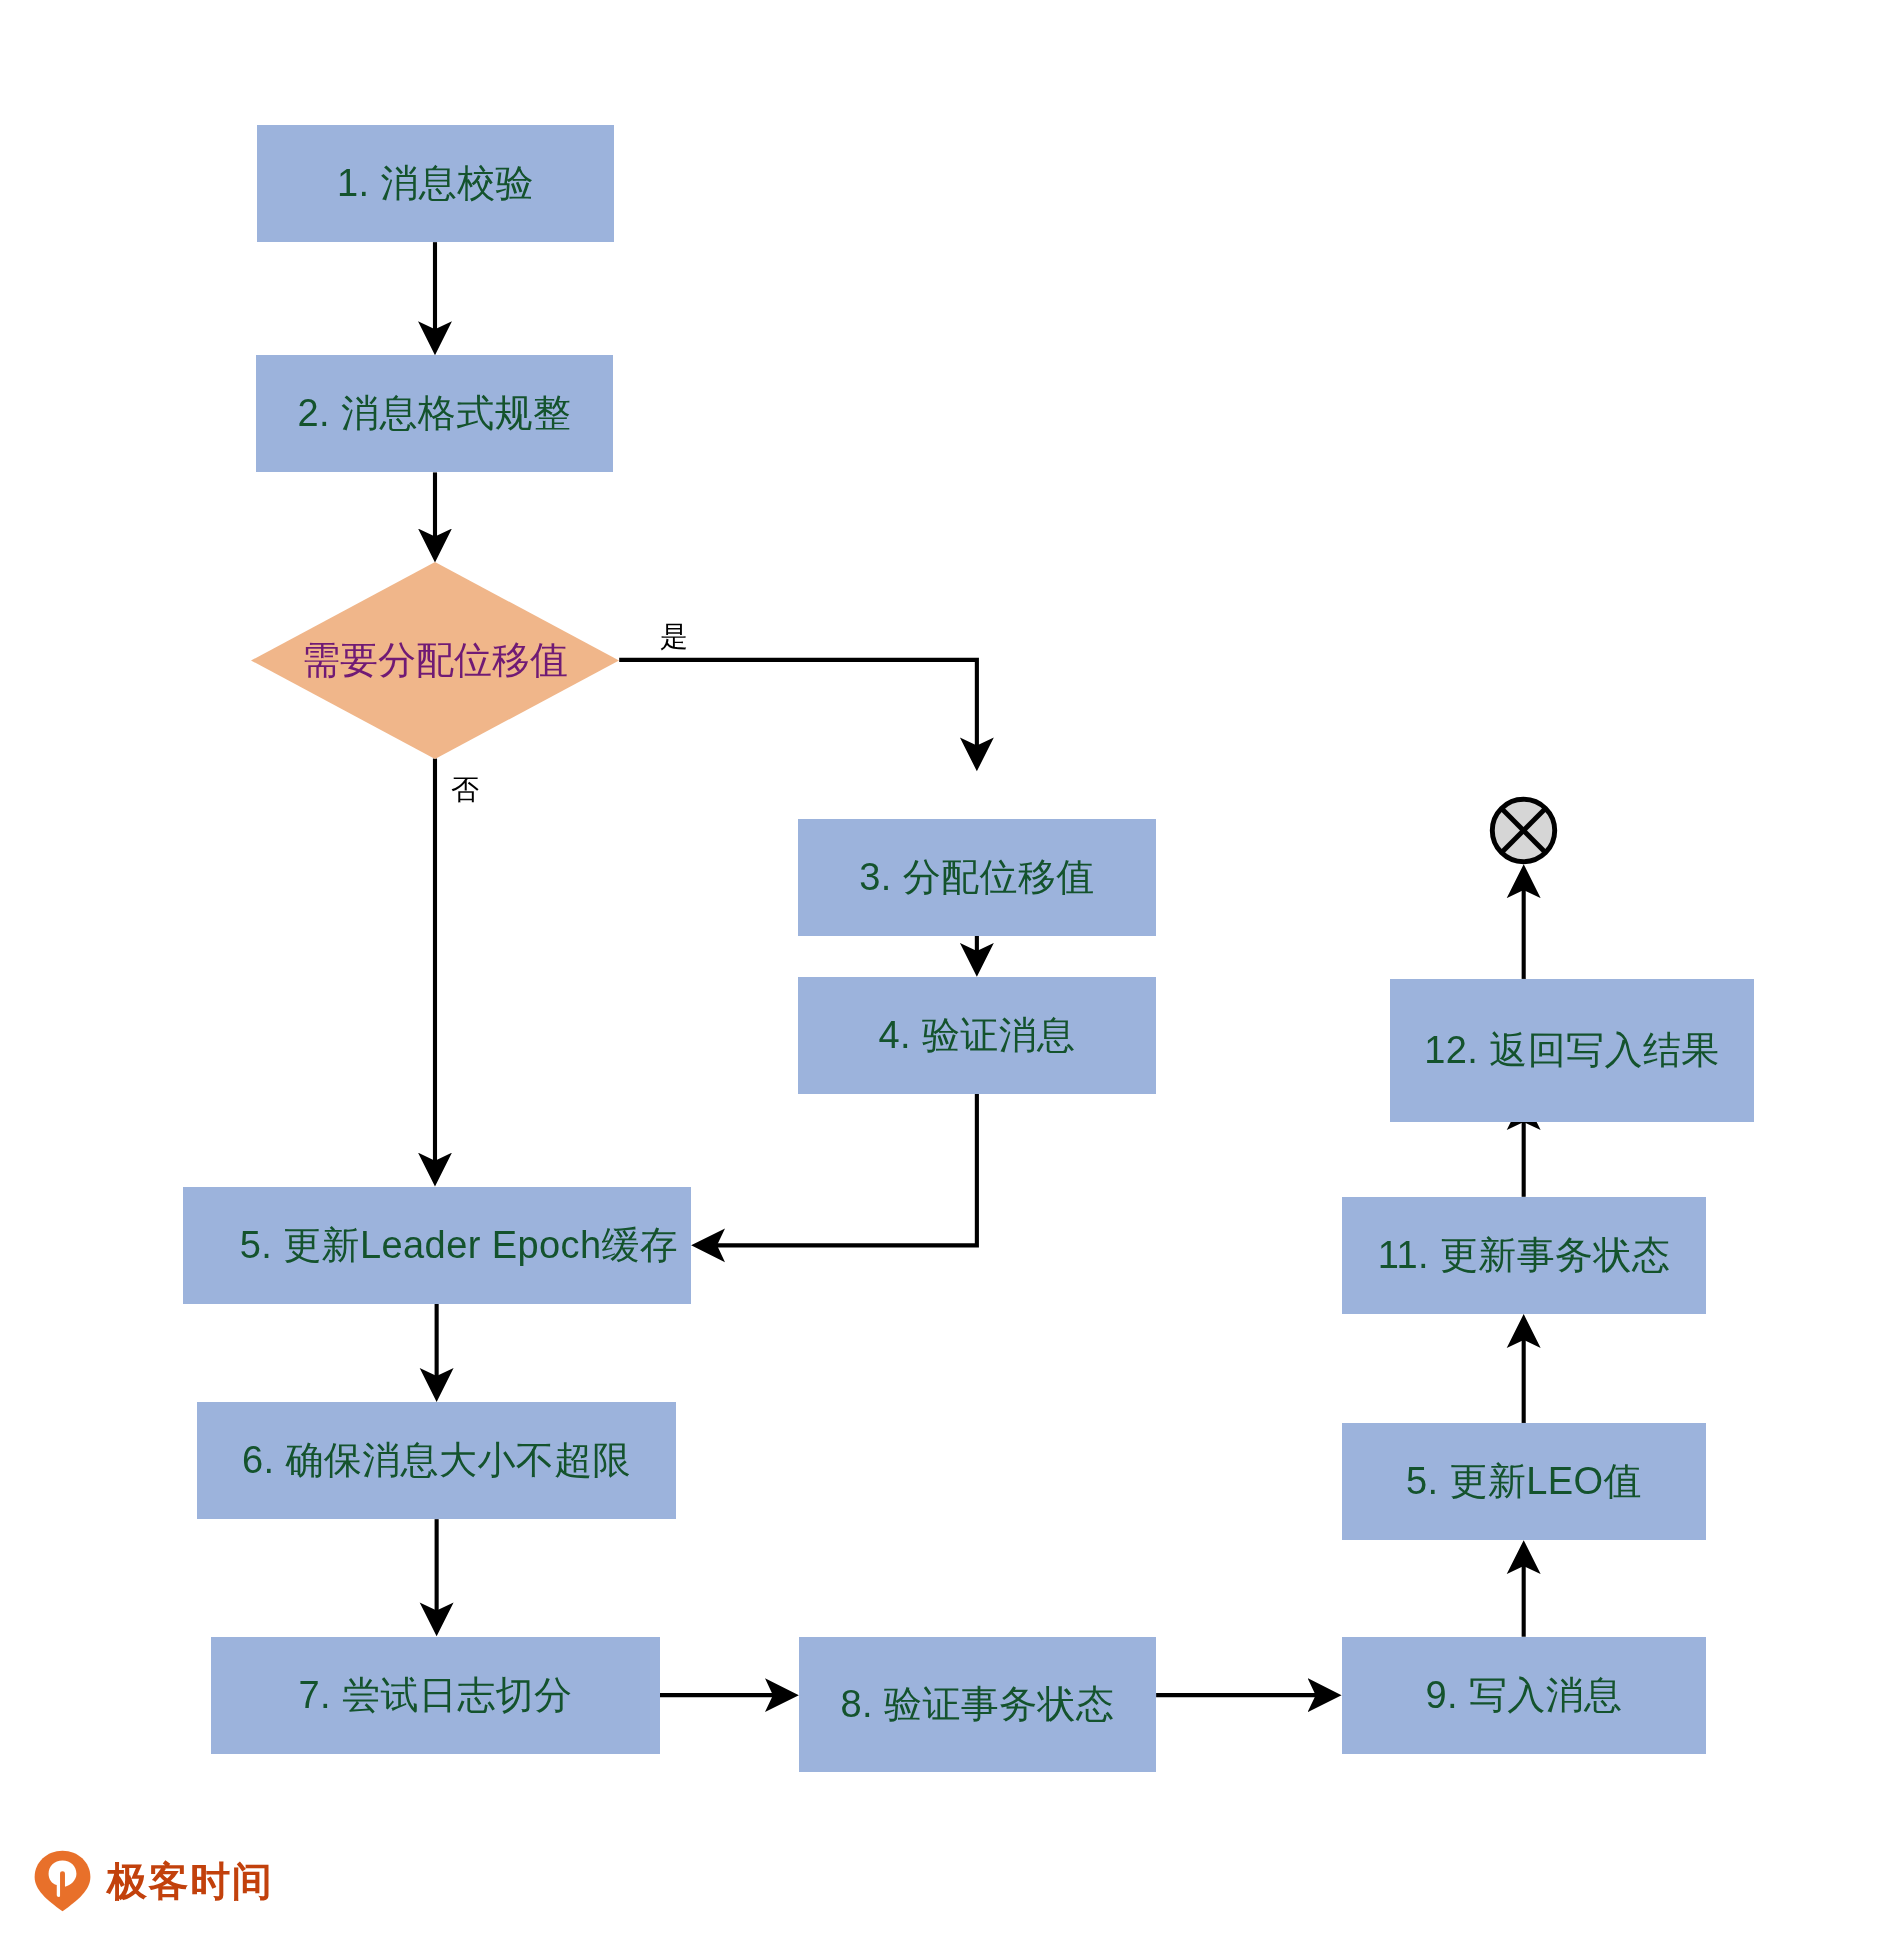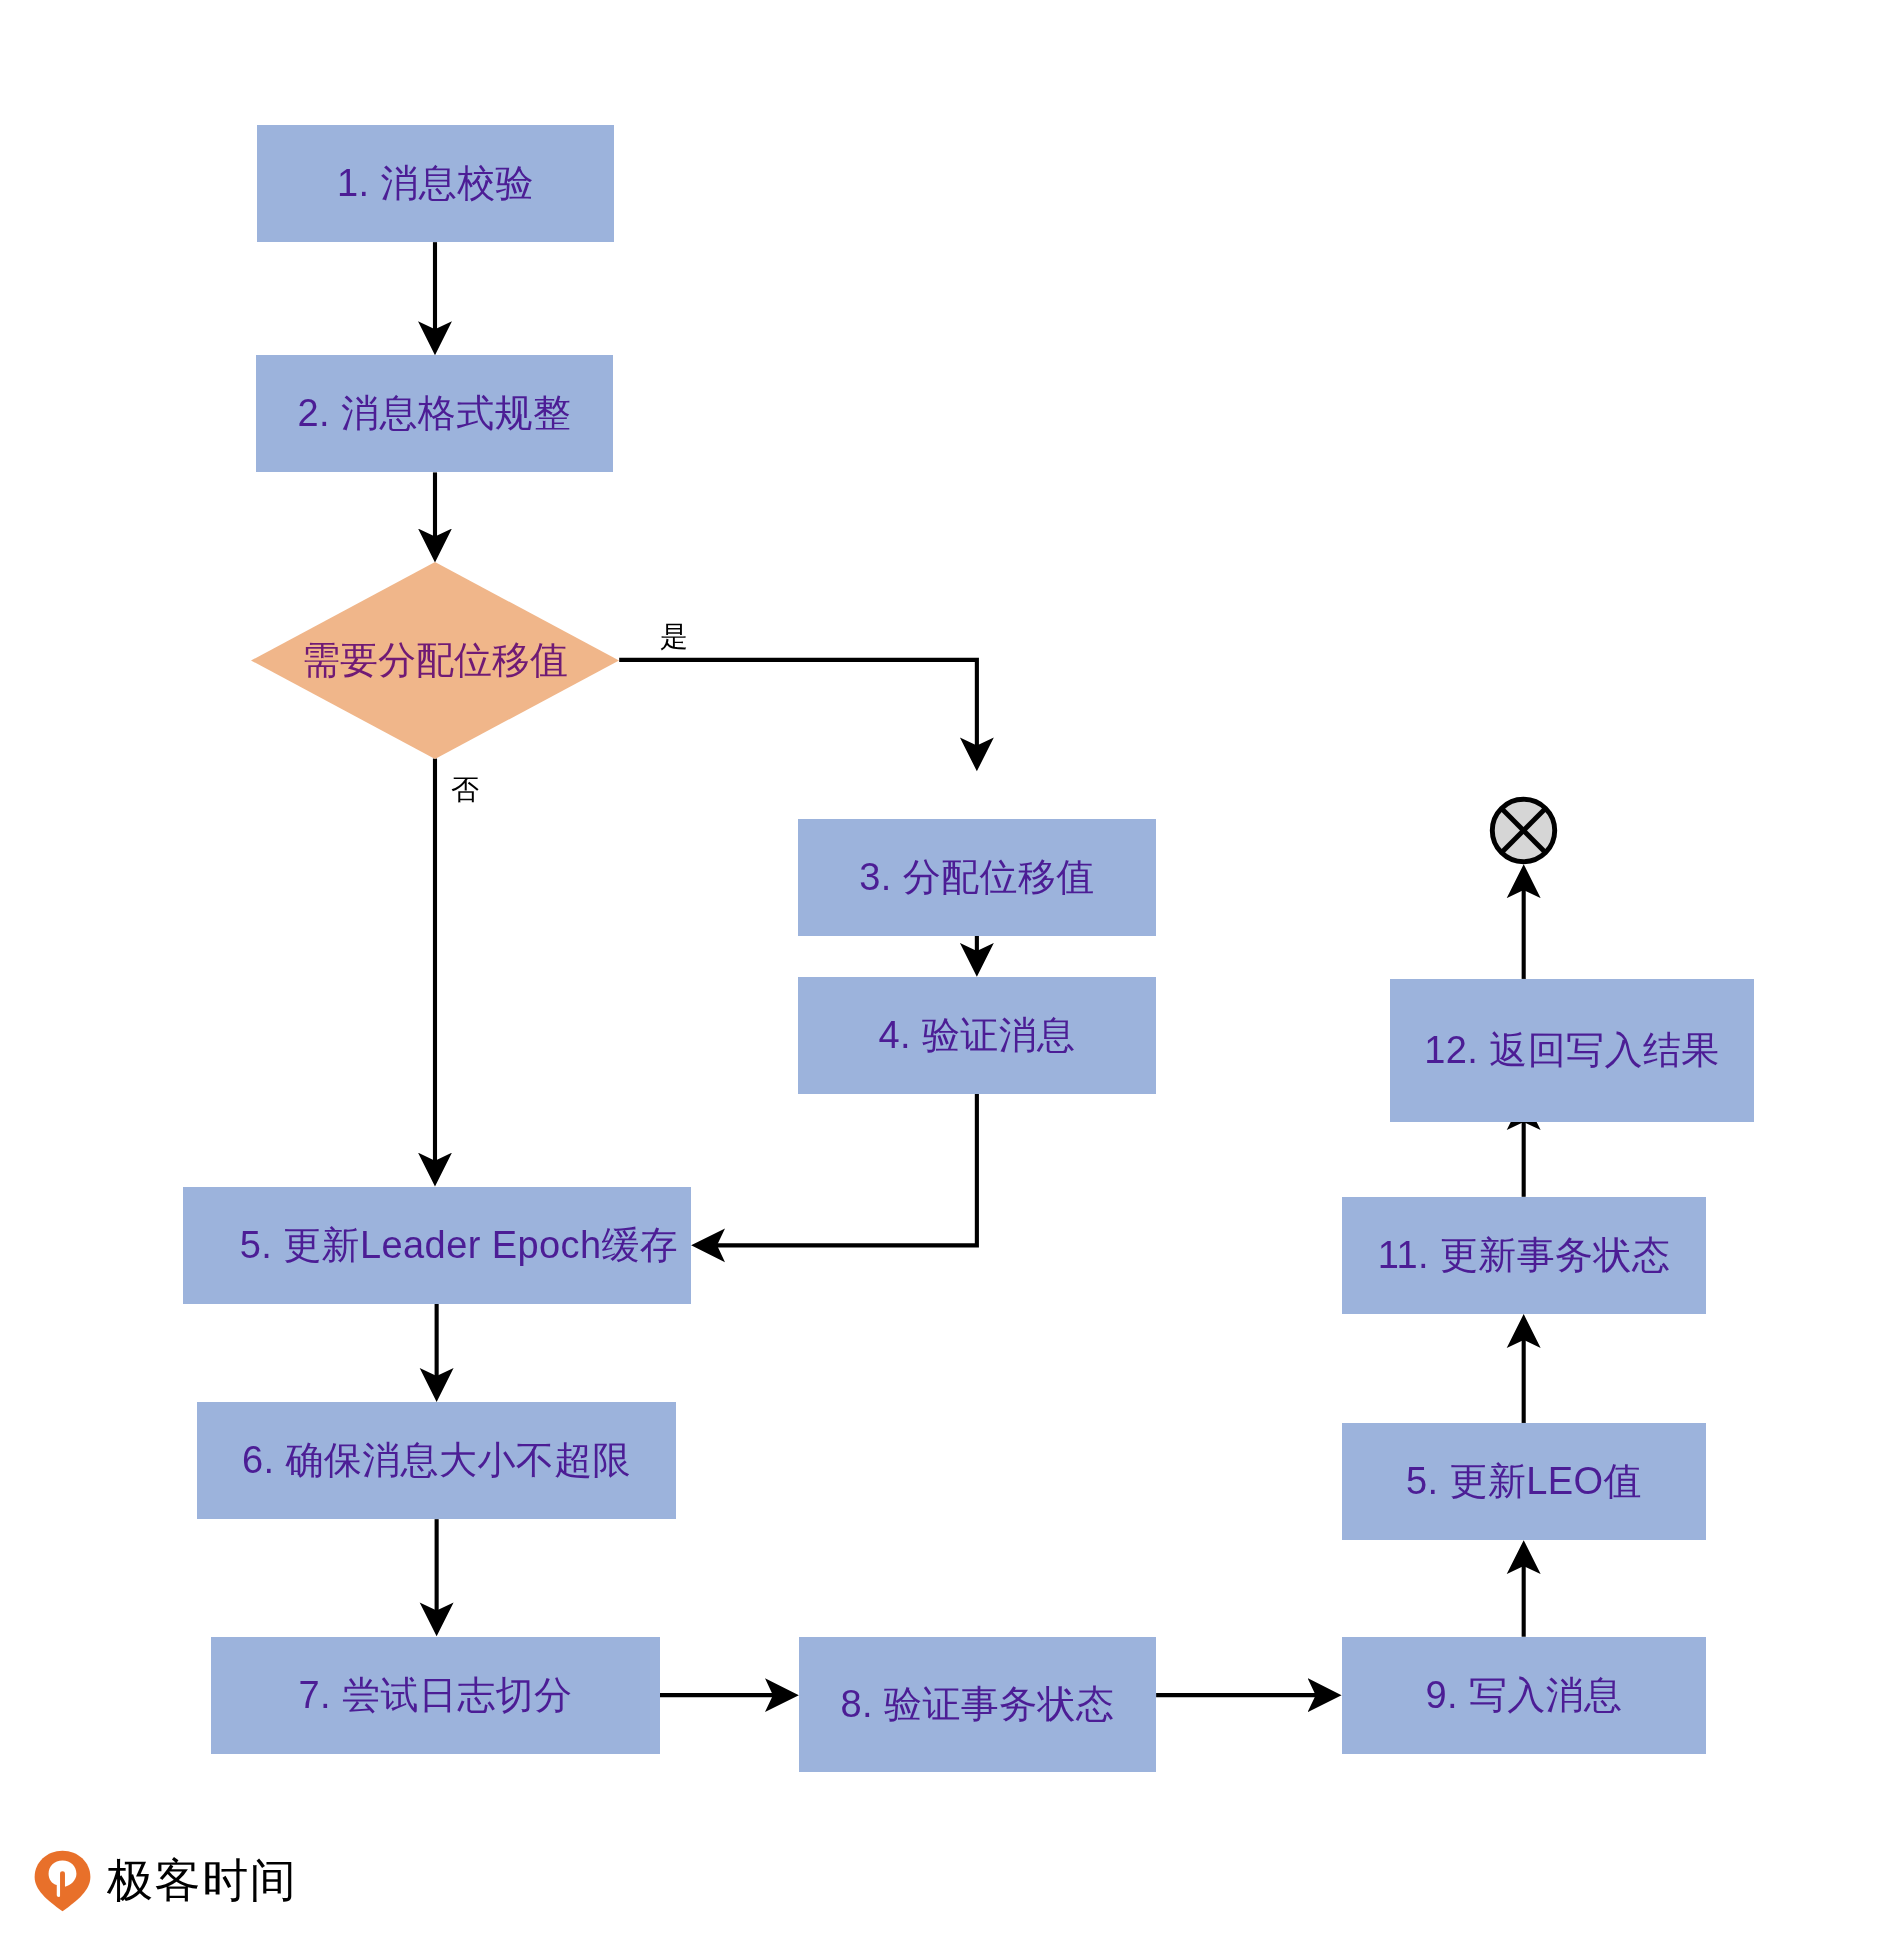--- a/index.html
+++ b/index.html
@@ -26,21 +26,21 @@
     height: 1934px;
     pointer-events: none;
   }
   .node {
     position: absolute;
     box-sizing: border-box;
     display: flex;
     align-items: center;
     justify-content: center;
     text-align: center;
-    color: #4c1d95;
+    color: #14532d;
     font-size: 38px;
     line-height: 1.15;
     letter-spacing: 0.4px;
     white-space: nowrap;
   }
   .proc {
     background: #9CB3DC;
   }
   .decision-wrap {
     position: absolute;
@@ -75,23 +75,23 @@
   #logo {
     position: absolute;
     left: 33px;
     top: 1849px;
     display: flex;
     align-items: center;
     gap: 15px;
   }
   #logo .mark { width: 59px; height: 64px; display:block; }
   #logo .wordmark {
-    font-size: 46px;
-    font-weight: normal;
-    color: #000000;
+    font-size: 40px;
+    font-weight: bold;
+    color: #c2410c;
     letter-spacing: 1.6px;
     font-family: "Liberation Sans", "DejaVu Sans", sans-serif;
   }
 </style>
 </head>
 <body>
 
 <div id="canvas">
 
   <svg id="edges" viewBox="0 0 2307 2351" width="1897" height="1934" xmlns="http://www.w3.org/2000/svg">

